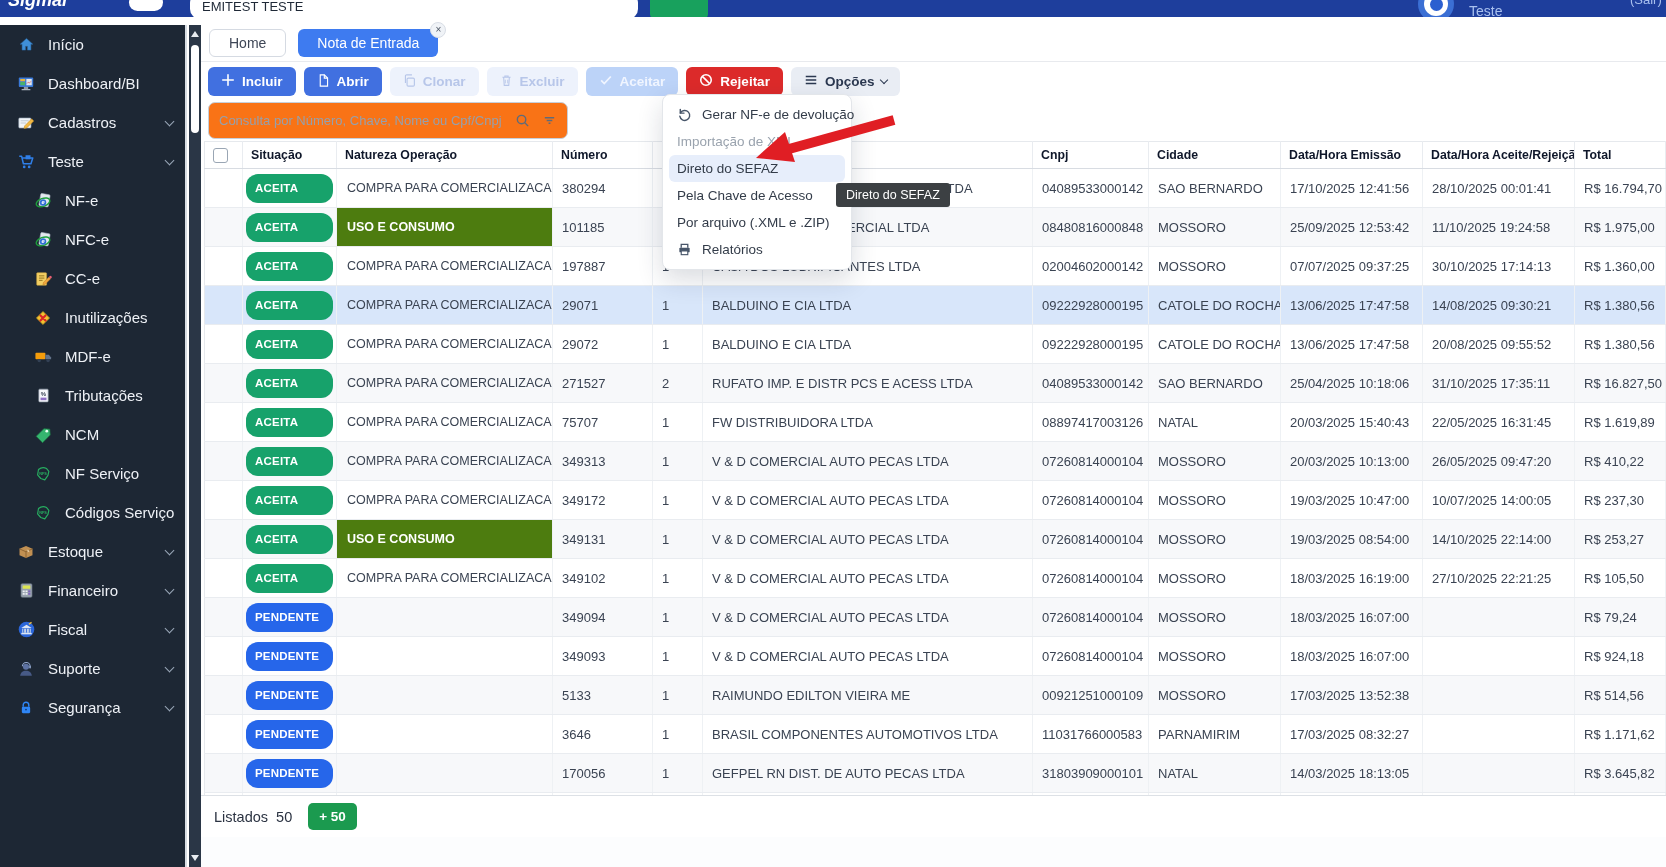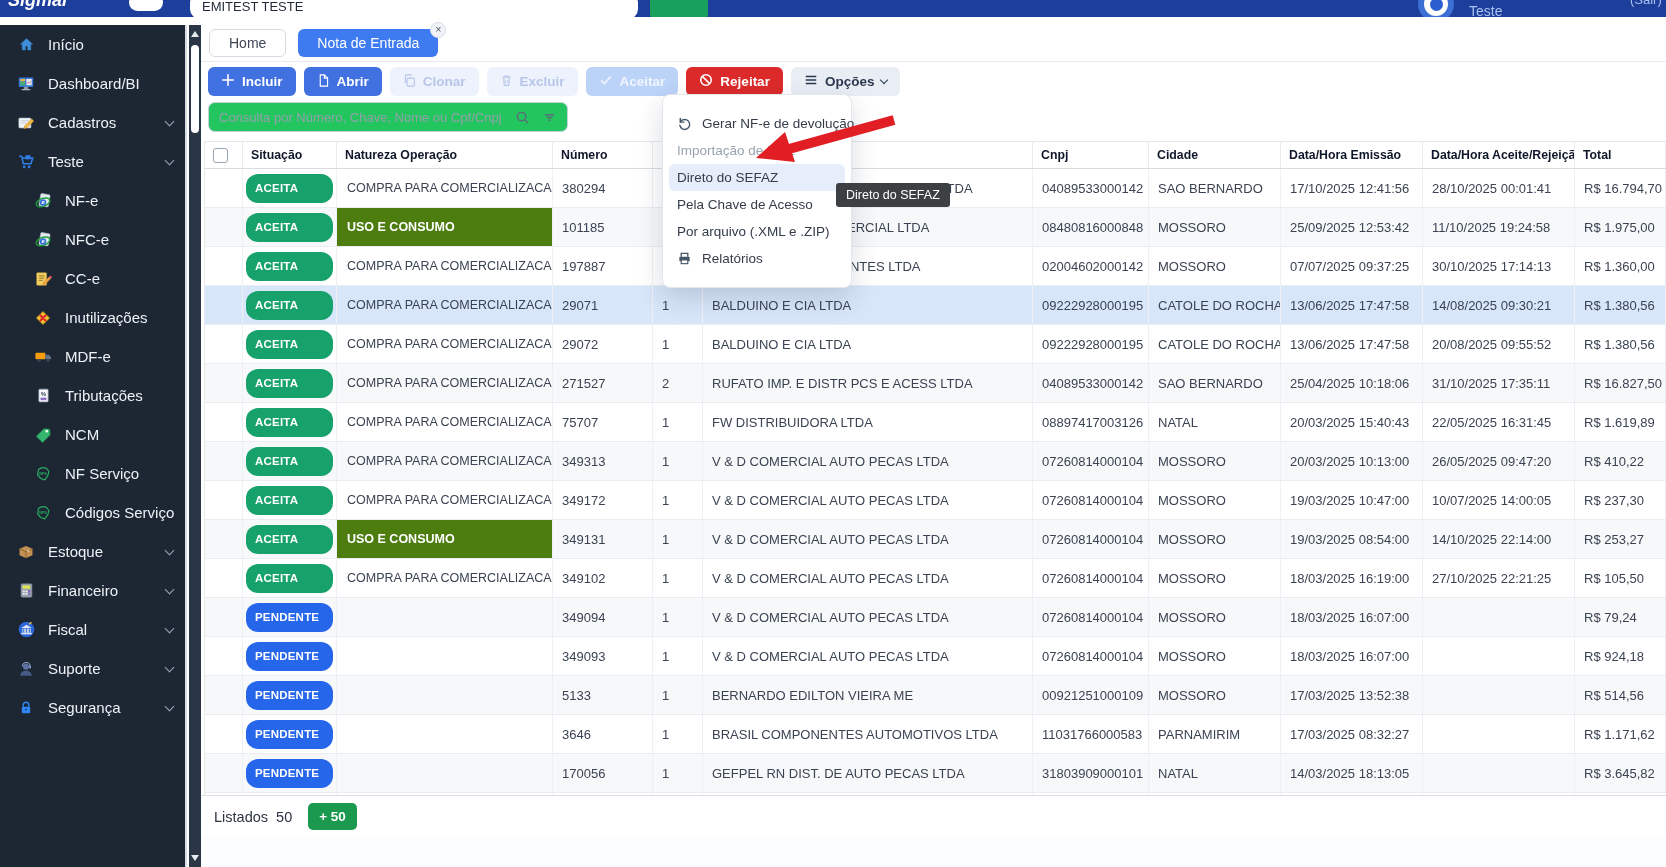--- a/index.html
+++ b/index.html
@@ -55,22 +55,22 @@
   .btn svg{flex:none}
   .btn-primary{background:#4170E0;color:#fff}
   .btn-ghost{background:#EDF2FC;color:#B7C6E9}
   .btn-soft{background:#BCD3F8;color:#F0F5FF}
   .btn-danger{background:#DC2A2A;color:#fff}
   .btn-neutral{background:#E9EDF4;color:#2B3850}
   .caret{display:none;width:6px;height:6px;border-right:1.6px solid currentColor;border-bottom:1.6px solid currentColor;transform:rotate(45deg);margin-top:-4px}
   .has-caret .caret{display:inline-block}
 
   .searchrow{position:absolute;top:77px;left:7px}
-  .searchbox{width:360px;height:30px;border:1px solid #c6cfda;border-radius:7px;display:flex;align-items:center;
-       padding:0 10px;gap:12px;background:#22c55e}
+  .searchbox{width:360px;height:37px;border:1px solid #c6cfda;border-radius:7px;display:flex;align-items:center;
+       padding:0 10px;gap:12px;background:#f97316}
   .searchbox input{border:none;outline:none;flex:1;font-size:13px;color:#333;background:transparent;font-family:inherit}
   .searchbox input::placeholder{color:#95a0ad}
   .sb-icon{color:#5f6b7a;display:flex}
 
   
   .grid{position:absolute;top:116px;left:3px;right:0;height:654px;overflow:hidden}
   .grid table{border-collapse:collapse;table-layout:fixed;width:100%;border:1px solid #e6e9ed}
   .grid th{height:27px;font-size:12.3px;font-weight:600;color:#0f172a;text-align:left;background:#fff;
        border-bottom:1px solid #d8dce2;border-right:1px solid #e9ecf0;padding:0 8px;white-space:nowrap;overflow:hidden}
   .grid td{height:38px;border-bottom:1px solid #e9ecf0;border-right:1px solid #eef1f4;padding:0 9px;
@@ -89,21 +89,21 @@
 
   
   .footerbar{position:absolute;top:770px;left:0;right:0;height:42px;border-top:1px solid #dde1e6;background:#fff;
        display:flex;align-items:center;gap:16px;padding-left:13px;font-size:14.5px;color:#2b3342}
   .more-btn{background:#1B9A4F;color:#fff;border:none;border-radius:5px;height:27px;padding:0 11px;
        font-size:13.5px;font-weight:600;display:flex;align-items:center;cursor:pointer;font-family:inherit}
   .below{position:absolute;top:812px;left:0;right:0;bottom:0;background:#fcfdfe}
 
   
   .dropdown{position:absolute;left:662px;top:94px;width:190px;background:#fff;border:1px solid #e3e6ea;border-radius:8px;
-       box-shadow:0 10px 26px rgba(25,35,60,.16);padding:15px 0;z-index:30}
+       box-shadow:0 10px 26px rgba(25,35,60,.16);padding:6px 0;z-index:30}
   .menu-item{display:flex;align-items:center;gap:9px;padding:6px 14px;font-size:13.5px;color:#333c49;cursor:pointer;white-space:nowrap}
   .mi-icon{width:16px;display:flex;color:#475569;flex:none}
   .mi-icon:empty{display:none}
   .menu-item.muted{color:#9aa3ae}
   .menu-item.hover{background:#E7EEFB;margin:0 6px;padding:6px 8px;border-radius:6px}
   .tooltip{position:absolute;left:836px;top:183px;background:#3C4043;color:#fff;font-size:12.5px;
        padding:5px 10px;border-radius:3px;z-index:31;white-space:nowrap}
   .arrow-overlay{position:absolute;left:742px;top:112px;z-index:32;pointer-events:none}
 </style>
 </head>
@@ -731,21 +731,21 @@
             <tr>
               <td class="c-check"></td>
               <td class="c-sit">
                 <span class="badge sit-pend">PENDENTE</span>
               </td>
               <td class="c-nat">
                 <span class="nat"></span>
               </td>
               <td class="t-right">5133</td>
               <td class="t-right">1</td>
-              <td>BERNARDO EDILTON VIEIRA ME</td>
+              <td>RAIMUNDO EDILTON VIEIRA ME</td>
               <td>00921251000109</td>
               <td>MOSSORO</td>
               <td>17/03/2025 13:52:38</td>
               <td></td>
               <td class="t-right">R$ 514,56</td>
             </tr>
 
             <tr>
               <td class="c-check"></td>
               <td class="c-sit">

